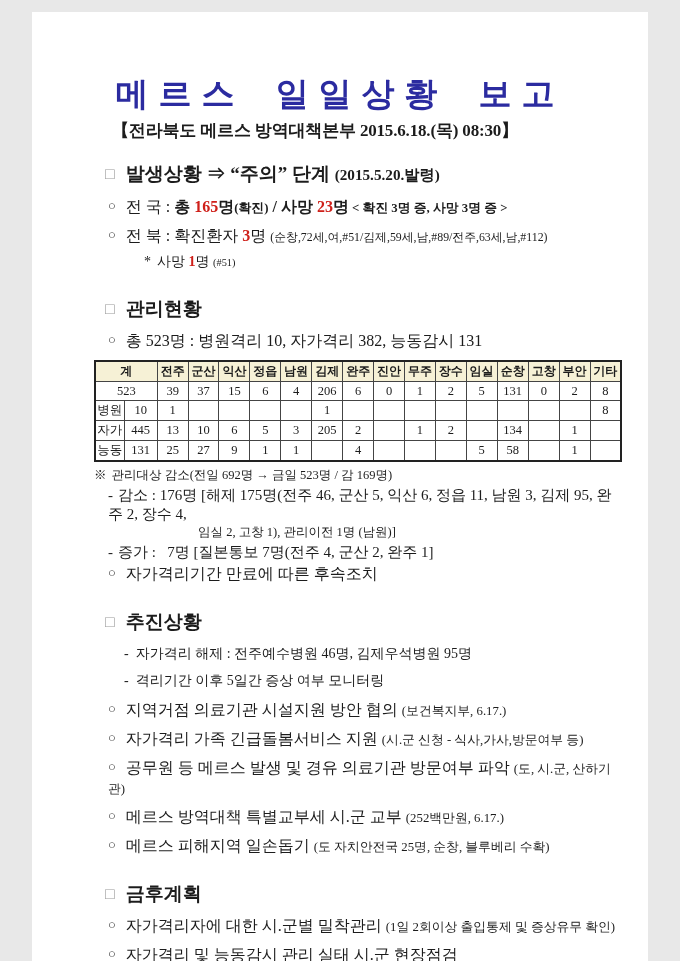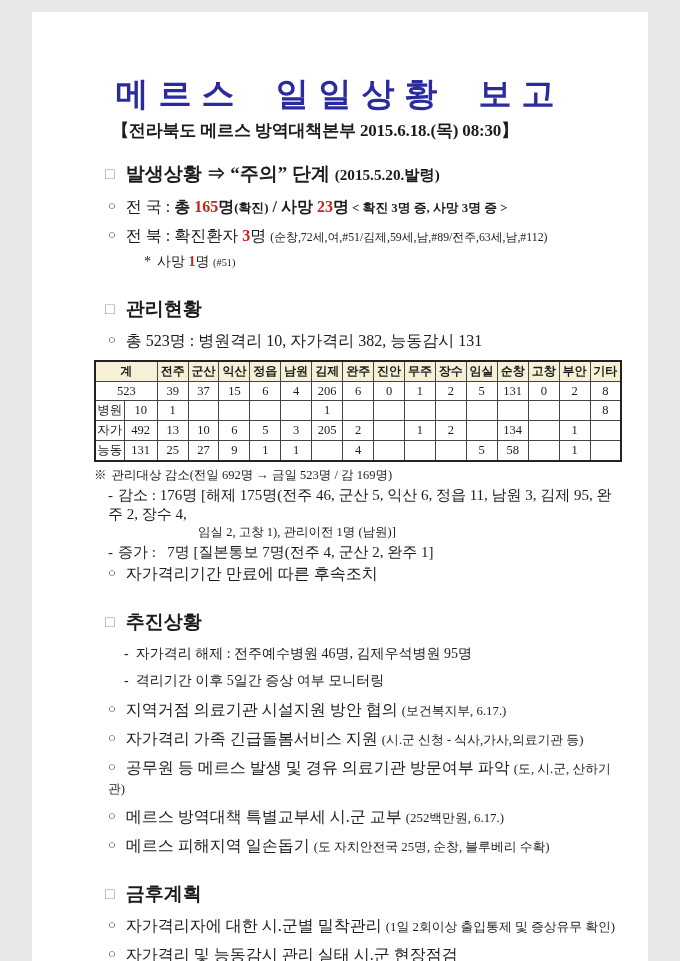--- a/index.html
+++ b/index.html
@@ -142,21 +142,21 @@
             <td></td>
             <td></td>
             <td></td>
             <td></td>
             <td></td>
             <td></td>
             <td>8</td>
           </tr>
           <tr>
             <td>자가</td>
-            <td>492</td>
+            <td>445</td>
             <td>13</td>
             <td>10</td>
             <td>6</td>
             <td>5</td>
             <td>3</td>
             <td>205</td>
             <td>2</td>
             <td></td>
             <td>1</td>
             <td>2</td>
@@ -189,21 +189,21 @@
       </table>
       <div class="line note"><span class="mk">※</span><span>관리대상 감소(전일 692명 → 금일 523명 / 감 169명)</span></div>
       <div class="line note-dash"><span class="mk">-</span><span>감소 : 176명 [해제 175명(전주 46, 군산 5, 익산 6, 정읍 11, 남원 3, 김제 95, 완주 2, 장수 4,</span></div>
       <div class="line note-cont"><span>임실 2, 고창 1), 관리이전 1명 (남원)]</span></div>
       <div class="line note-dash"><span class="mk">-</span><span>증가 :   7명 [질본통보 7명(전주 4, 군산 2, 완주 1]</span></div>
       <div class="line bullet"><span class="mk">○</span><span>자가격리기간 만료에 따른 후속조치</span></div>
       <div class="line section"><span class="mk">□</span><span>추진상황</span></div>
       <div class="line dash"><span class="mk">-</span><span>자가격리 해제 : 전주예수병원 46명, 김제우석병원 95명</span></div>
       <div class="line dash"><span class="mk">-</span><span>격리기간 이후 5일간 증상 여부 모니터링</span></div>
       <div class="line bullet"><span class="mk">○</span><span>지역거점 의료기관 시설지원 방안 협의 </span><span class="sm">(보건복지부, 6.17.)</span></div>
-      <div class="line bullet"><span class="mk">○</span><span>자가격리 가족 긴급돌봄서비스 지원 </span><span class="sm">(시.군 신청 - 식사,가사,의료기관 등)</span></div>
+      <div class="line bullet"><span class="mk">○</span><span>자가격리 가족 긴급돌봄서비스 지원 </span><span class="sm">(시.군 신청 - 식사,가사,방문여부 등)</span></div>
       <div class="line bullet"><span class="mk">○</span><span>공무원 등 메르스 발생 및 경유 의료기관 방문여부 파악 </span><span class="sm">(도, 시.군, 산하기관)</span></div>
       <div class="line bullet"><span class="mk">○</span><span>메르스 방역대책 특별교부세 시.군 교부 </span><span class="sm">(252백만원, 6.17.)</span></div>
       <div class="line bullet"><span class="mk">○</span><span>메르스 피해지역 일손돕기 </span><span class="sm">(도 자치안전국 25명, 순창, 블루베리 수확)</span></div>
       <div class="line section"><span class="mk">□</span><span>금후계획</span></div>
       <div class="line bullet"><span class="mk">○</span><span>자가격리자에 대한 시.군별 밀착관리 </span><span class="sm">(1일 2회이상 출입통제 및 증상유무 확인)</span></div>
       <div class="line bullet"><span class="mk">○</span><span>자가격리 및 능동감시 관리 실태 시.군 현장점검</span></div>
       <div class="line bullet"><span class="mk">○</span><span>메르스 관련 지역경제</span><span class="sm">(소비, 서비스업계 등)</span><span> 활성화 대책 검토</span></div>
       <div class="line bullet"><span class="mk">○</span><span>각종 축제.행사의 취소 및 연기 신중 재검토</span></div>
     </div>
 </div>

